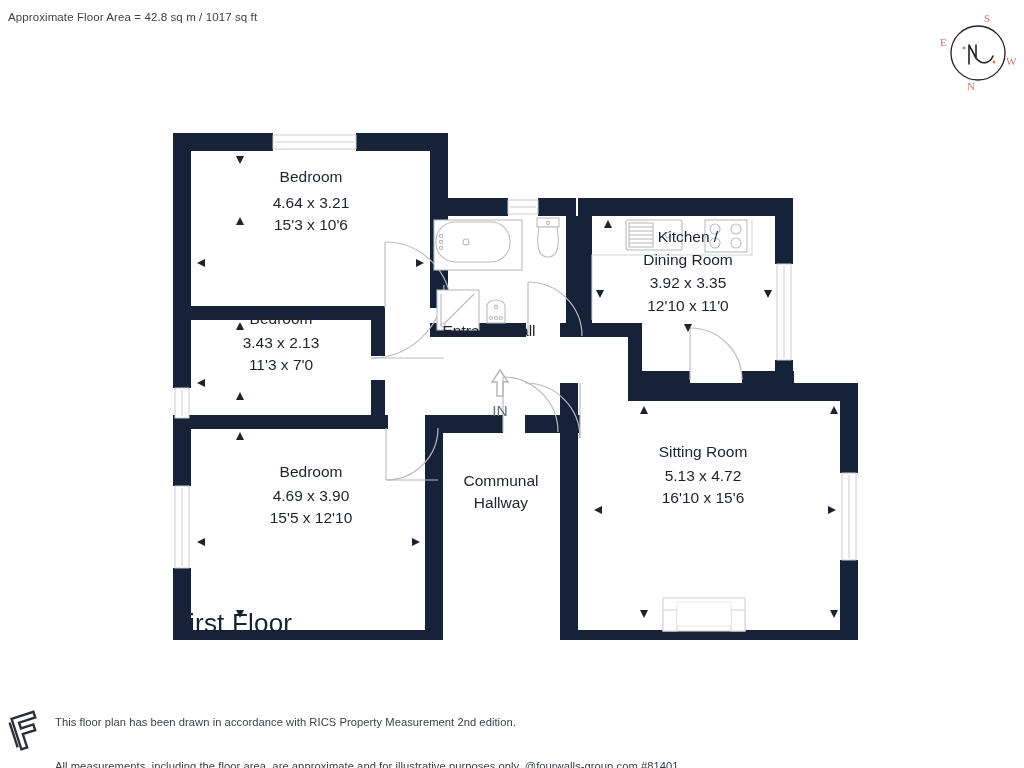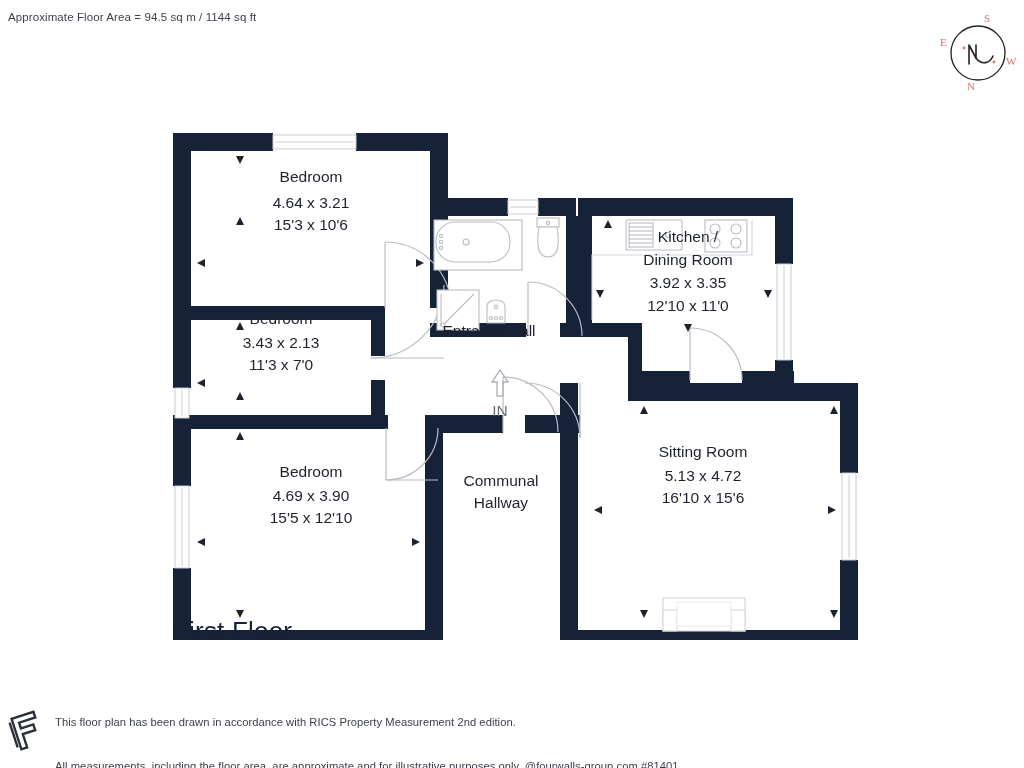--- a/index.html
+++ b/index.html
@@ -22,39 +22,39 @@
   #compass .lbl{
     position:absolute;font-size:11px;color:#d4766b;font-family:"Liberation Serif","DejaVu Serif",serif;
   }
   #compass .lbl.n{left:31px;top:72px;}
   #compass .lbl.s{left:48px;top:4px;}
   #compass .lbl.e{left:4px;top:28px;}
   #compass .lbl.w{left:70px;top:47px;}
   #plan{position:absolute;left:0;top:40px;width:900px;height:600px;}
   #floor-label{
     position:absolute;left:173px;top:608px;
-    font-size:26px;color:#152238;letter-spacing:.2px;margin-top:8px;
+    font-size:26px;color:#152238;letter-spacing:.2px;
   }
   #footer{position:absolute;left:0;top:700px;width:884px;height:68px;}
   #logo{position:absolute;left:6px;top:9px;width:40px;height:44px;}
   #footer .line{
     position:absolute;left:55px;font-size:11.2px;color:#3b3f48;letter-spacing:.05px;
     white-space:nowrap;
   }
   #footer .line1{top:16px;}
   #footer .line2{top:36px;margin-top:24px;}
   .rm-label{font-size:15.5px;fill:#1d222c;font-family:"Liberation Sans","DejaVu Sans",sans-serif;}
   .rm-dim{font-size:15.5px;fill:#1d222c;font-family:"Liberation Sans","DejaVu Sans",sans-serif;}
   .hall-label{font-size:15.5px;fill:#1d222c;}
   .in-label{font-size:15.5px;fill:#6a6f78;}
 </style>
 </head>
 <body>
 
-<div id="area-note">Approximate Floor Area = 94.5 sq m / 1144 sq ft</div>
+<div id="area-note">Approximate Floor Area = 42.8 sq m / 1017 sq ft</div>
 
 <div id="compass">
   <svg width="84" height="90" viewBox="0 0 84 90">
     <circle cx="42" cy="45" r="27" fill="none" stroke="#222" stroke-width="1.3"></circle>
     <path d="M33 56 L33 37 L40 50 L40 37" fill="none" stroke="#222" stroke-width="1.6" stroke-linecap="round" stroke-linejoin="round"></path>
     <path d="M40 50 C46 58, 54 55, 57 48" fill="none" stroke="#222" stroke-width="1.6" stroke-linecap="round"></path>
     <circle cx="28" cy="40" r="1.4" fill="#d4766b"></circle>
     <circle cx="58" cy="54" r="1.4" fill="#d4766b"></circle>
   </svg>
   <span class="lbl n">N</span>

